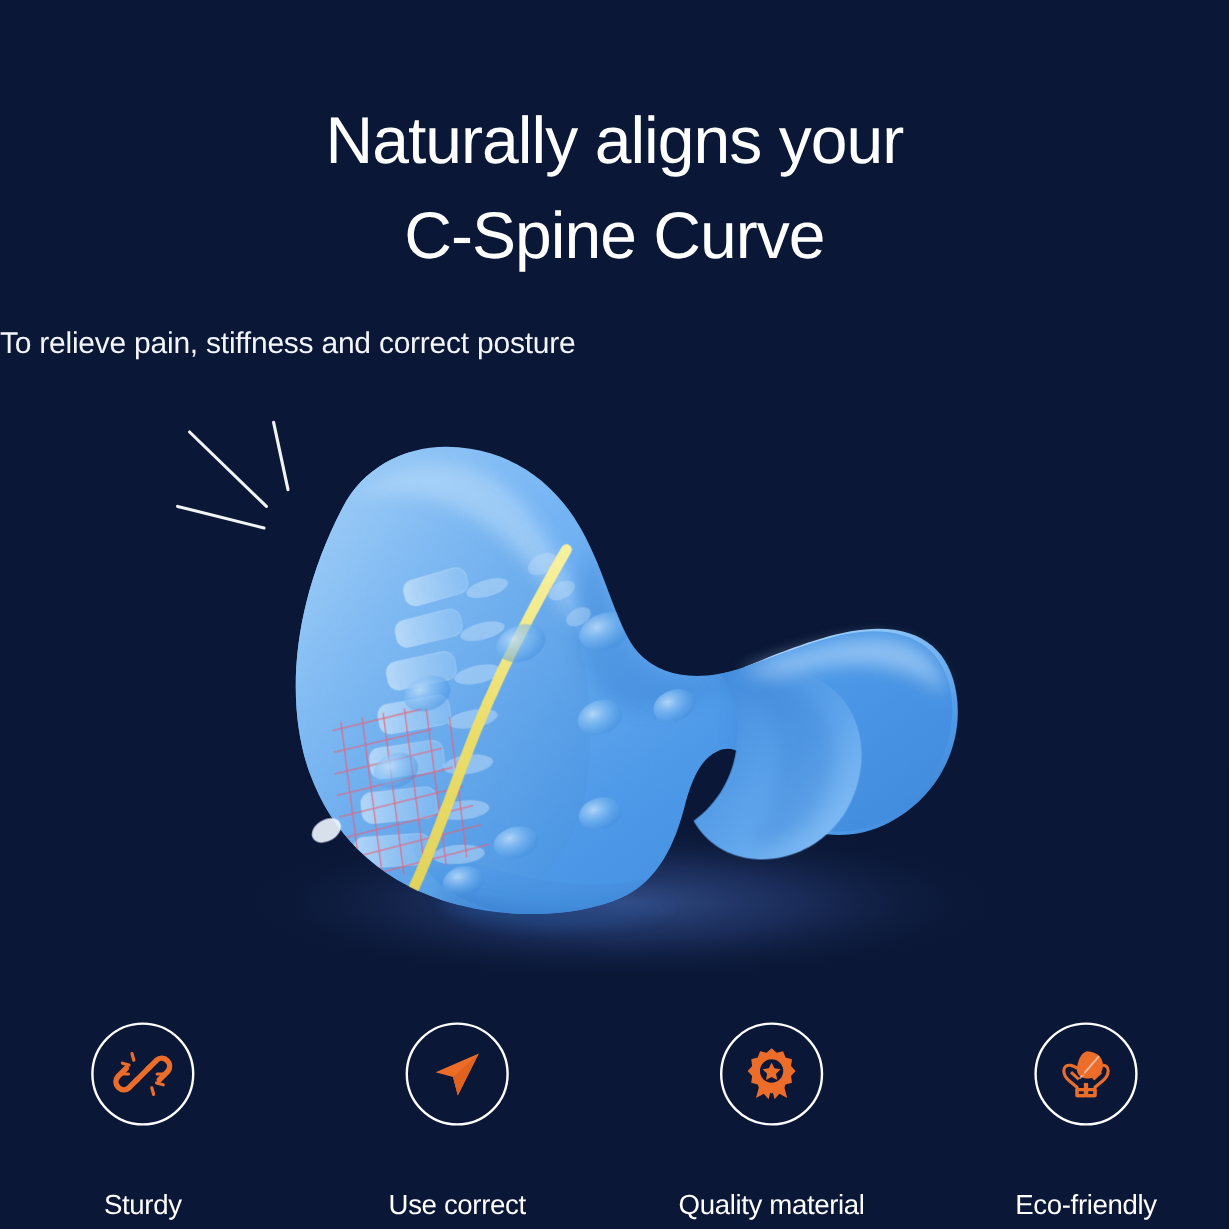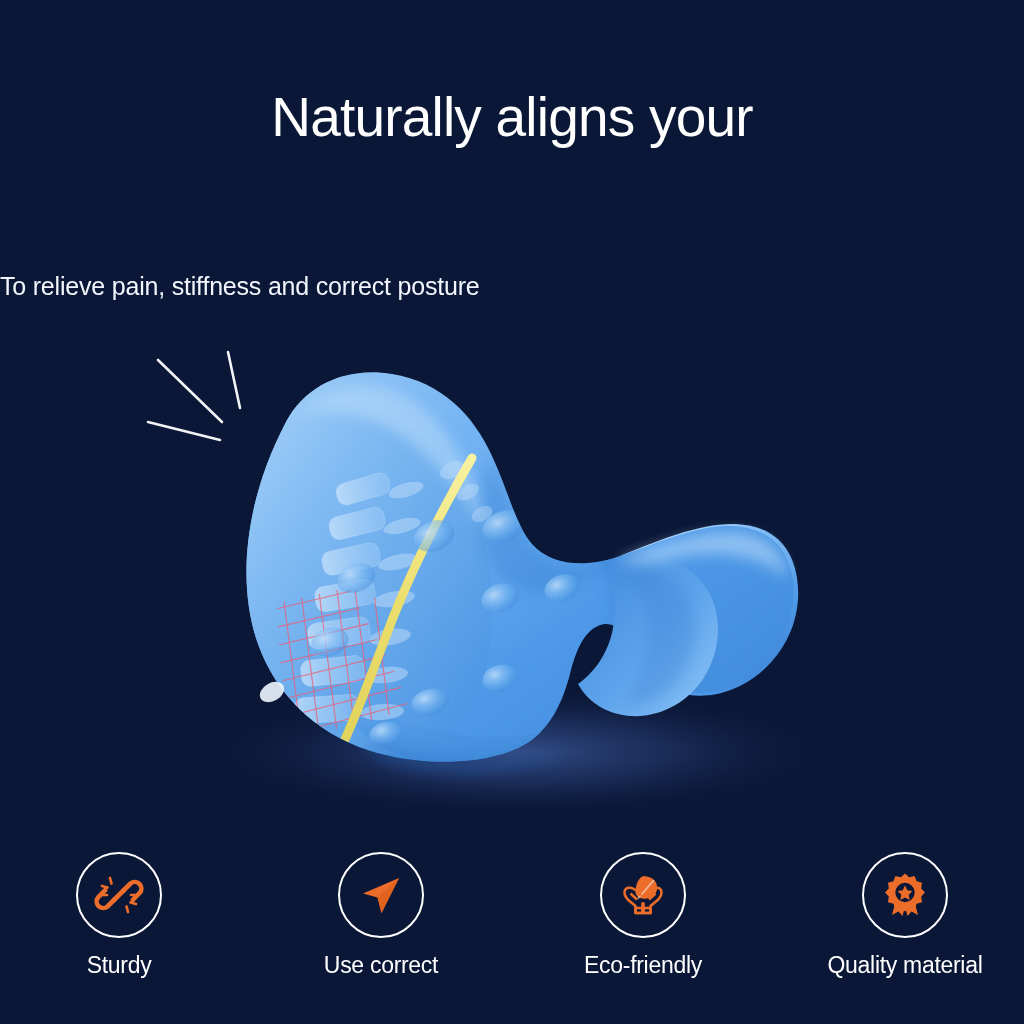--- a/index.html
+++ b/index.html
@@ -30,40 +30,41 @@
   
   .product-area { position:absolute; left:100px; top:330px; width:840px; height:500px; }
   .product-svg { position:absolute; left:0; top:0; width:840px; height:500px; }
 
   
   .features {
     position:absolute; left:0; top:852px; width:1024px;
     display:flex; justify-content:space-between;
     padding:0 34px;
   }
-  .feature { width:170px; display:flex; flex-direction:column; align-items:center; }
+  .feature { width:170px; display:flex; flex-direction:column; align-items:center;gap:39px; }
   .f-circle {
     width:86px; height:86px; border-radius:50%;
     border:2px solid #ffffff;
     display:flex; align-items:center; justify-content:center;
     background:transparent;
   }
   .f-circle svg { display:block; }
   .f-label {
     margin-top:14px; color:#ffffff; font-size:23px;
     font-weight:400; letter-spacing:-0.3px; white-space:nowrap;
   }
 </style>
 </head>
 <body>
 
 <div id="stage">
 
   <div class="headline">
     <span>Naturally aligns your</span>
+    <span class="l2">C-Spine Curve</span>
   </div>
 
   <div class="subtitle">To relieve pain, stiffness and correct posture</div>
 
   <div class="product-area">
     <svg class="product-svg" viewBox="0 0 840 500" xmlns="http://www.w3.org/2000/svg">
       <defs>
         <radialGradient id="floorGlow" cx="50%" cy="50%" r="50%">
           <stop offset="0%" stop-color="#35518c" stop-opacity="0.95"></stop>
           <stop offset="45%" stop-color="#24396e" stop-opacity="0.62"></stop>
@@ -302,58 +303,58 @@
           <path d="M43 8 L7 23.5 L21.5 27.5 L25.5 43 Z" fill="#ec6c2a"></path>
           <path d="M43 8 L21.5 27.5 L25.5 43 Z" fill="#e0621f"></path>
         </svg>
       </div>
       <div class="f-label">Use correct</div>
     </div>
 
 
     <div class="feature">
       <div class="f-circle">
-        <svg width="52" height="52" viewBox="0 0 52 52">
-
-          <path d="M26.5 7 C36 7.5 41 13 40 20.5 C39 27 32.5 30.5 25 29.5
-                   C20.5 28.8 18 25.5 18.5 21 C19.3 14 22 8.5 26.5 7 Z" fill="#ec6c2a"></path>
-          <path d="M36.5 11.5 L21 29.5" stroke="#ffffff" stroke-width="1.6" stroke-linecap="round" opacity="0.55"></path>
-
-          <g stroke="#ec6c2a" stroke-width="2.6" fill="none" stroke-linejoin="round">
-            <path d="M24 26.5 C21 22.5 17 19.5 13.5 18.8 C10 18.2 7.5 20 7.5 23.2
-                     C7.5 26.5 9.5 29.5 12.5 32 L18.5 37 L18.5 44 L25.5 44 L25.5 33.5"></path>
-            <path d="M13.5 24.5 L20 30.5"></path>
-            <rect x="18.5" y="39" width="7" height="5"></rect>
-          </g>
-
-          <g stroke="#ec6c2a" stroke-width="2.6" fill="none" stroke-linejoin="round">
-            <path d="M28 26.5 C31 22.5 35 19.5 38.5 18.8 C42 18.2 44.5 20 44.5 23.2
-                     C44.5 26.5 42.5 29.5 39.5 32 L33.5 37 L33.5 44 L26.5 44 L26.5 33.5"></path>
-            <path d="M38.5 24.5 L32 30.5"></path>
-            <rect x="26.5" y="39" width="7" height="5"></rect>
-          </g>
-        </svg>
-      </div>
-      <div class="f-label">Eco-friendly</div>
-    </div>
-
-    <div class="feature">
-      <div class="f-circle">
         <svg width="50" height="50" viewBox="0 0 50 50">
 
           <path d="M16 30 L12 45 L18.5 41.5 L22.5 46 L26 33 Z" fill="#ec6c2a"></path>
           <path d="M34 30 L38 45 L31.5 41.5 L27.5 46 L24 33 Z" fill="#ec6c2a"></path>
 
           <path d="M25 3.5 L29.2 7.2 L34.6 6 L36.6 11.2 L42 12.8 L41.2 18.4
                    L45 22.5 L41.2 26.6 L42 32.2 L36.6 33.8 L34.6 39 L29.2 37.8
                    L25 41.5 L20.8 37.8 L15.4 39 L13.4 33.8 L8 32.2 L8.8 26.6
                    L5 22.5 L8.8 18.4 L8 12.8 L13.4 11.2 L15.4 6 L20.8 7.2 Z" fill="#ec6c2a"></path>
           <circle cx="25" cy="22.5" r="11" fill="#0a1736"></circle>
           <circle cx="25" cy="22.5" r="11" fill="none" stroke="#ec6c2a" stroke-width="2.6"></circle>
           <path d="M25 15.5 L27.3 20.3 L32.5 21 L28.7 24.7 L29.7 30 L25 27.5
                    L20.3 30 L21.3 24.7 L17.5 21 L22.7 20.3 Z" fill="#ec6c2a"></path>
         </svg>
       </div>
       <div class="f-label">Quality material</div>
     </div>
 
+    <div class="feature">
+      <div class="f-circle">
+        <svg width="52" height="52" viewBox="0 0 52 52">
+
+          <path d="M26.5 7 C36 7.5 41 13 40 20.5 C39 27 32.5 30.5 25 29.5
+                   C20.5 28.8 18 25.5 18.5 21 C19.3 14 22 8.5 26.5 7 Z" fill="#ec6c2a"></path>
+          <path d="M36.5 11.5 L21 29.5" stroke="#ffffff" stroke-width="1.6" stroke-linecap="round" opacity="0.55"></path>
+
+          <g stroke="#ec6c2a" stroke-width="2.6" fill="none" stroke-linejoin="round">
+            <path d="M24 26.5 C21 22.5 17 19.5 13.5 18.8 C10 18.2 7.5 20 7.5 23.2
+                     C7.5 26.5 9.5 29.5 12.5 32 L18.5 37 L18.5 44 L25.5 44 L25.5 33.5"></path>
+            <path d="M13.5 24.5 L20 30.5"></path>
+            <rect x="18.5" y="39" width="7" height="5"></rect>
+          </g>
+
+          <g stroke="#ec6c2a" stroke-width="2.6" fill="none" stroke-linejoin="round">
+            <path d="M28 26.5 C31 22.5 35 19.5 38.5 18.8 C42 18.2 44.5 20 44.5 23.2
+                     C44.5 26.5 42.5 29.5 39.5 32 L33.5 37 L33.5 44 L26.5 44 L26.5 33.5"></path>
+            <path d="M38.5 24.5 L32 30.5"></path>
+            <rect x="26.5" y="39" width="7" height="5"></rect>
+          </g>
+        </svg>
+      </div>
+      <div class="f-label">Eco-friendly</div>
+    </div>
+
   </div>
 </div>
 
 </body></html>

